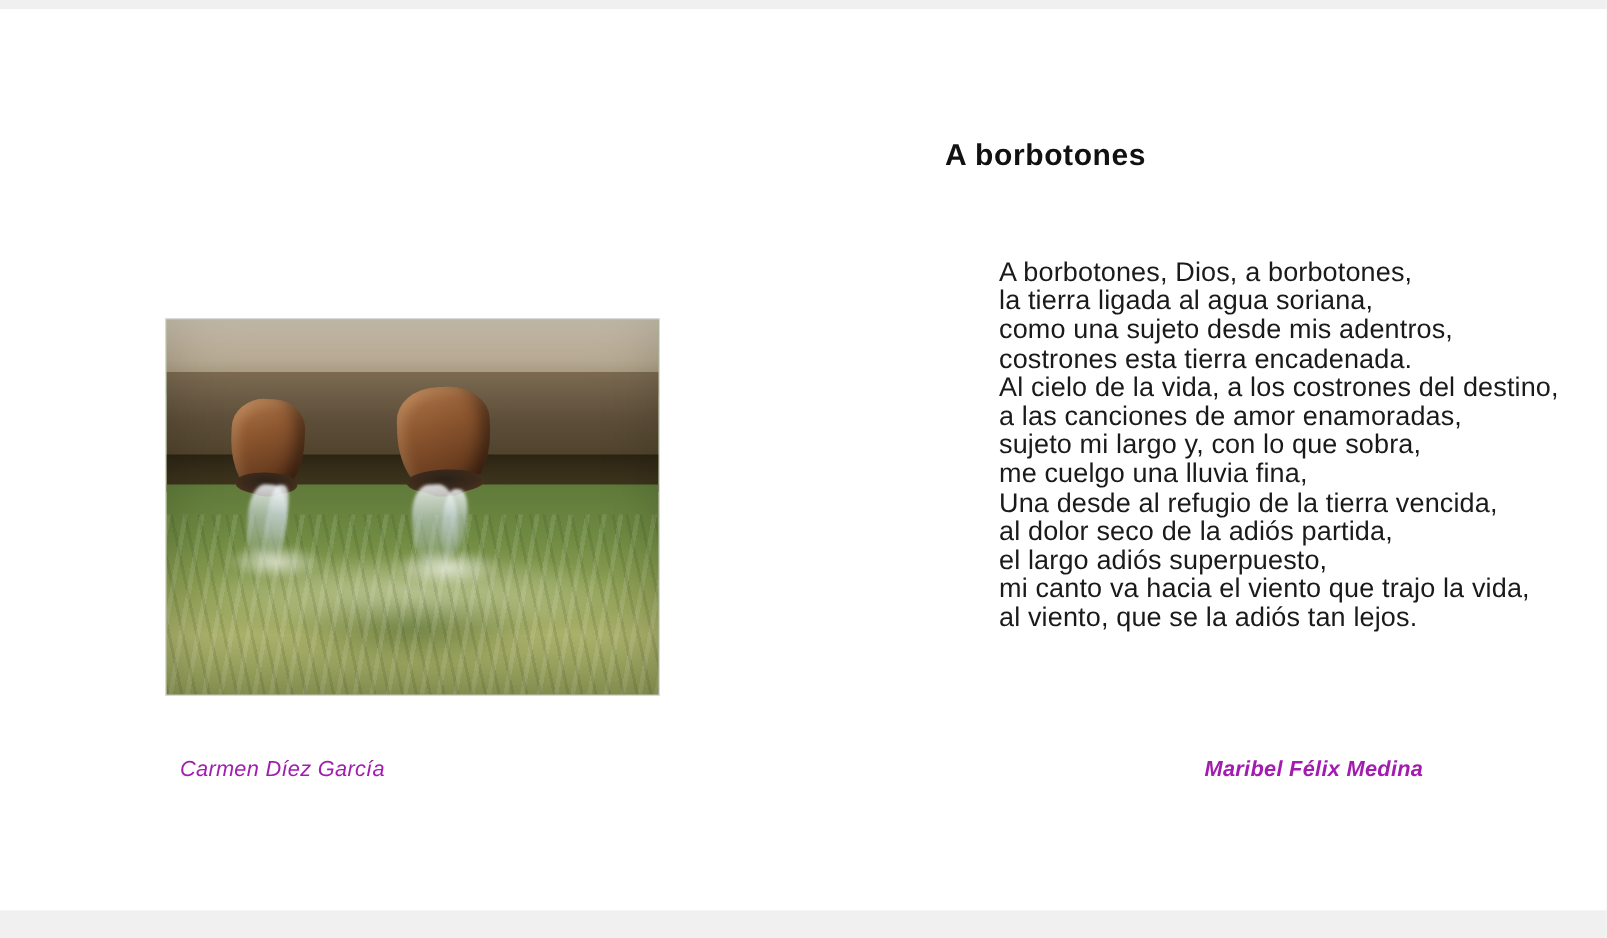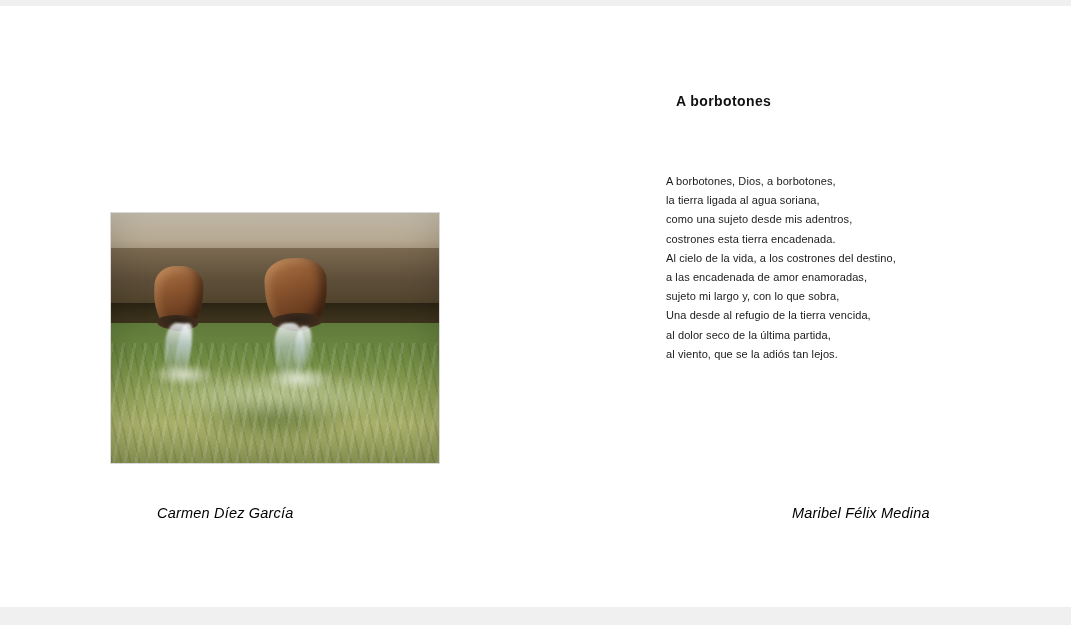--- a/index.html
+++ b/index.html
@@ -119,44 +119,43 @@
   .ph-vignette {
     position:absolute; left:0; top:0; width:100%; height:100%;
     box-shadow: inset 0 0 40px rgba(0,0,0,.18);
   }
 
   
   .caption {
     position: absolute;
     font-style: italic;
     font-size: 14.5px;
-    color: #000000;
+    color: #a21caf;
     letter-spacing: .2px;
     white-space: nowrap;
-    margin-left: 37px;
   }
   .caption-left  { left: 120px; top: 499px; }
-  .caption-right { left: 755px; top: 499px; }
+  .caption-right { left: 803px; top: 499px; font-weight: bold; }
 
   
   .poem-title {
     position: absolute;
-    left: 676px;
+    left: 630px;
     top: 87px;
-    font-size: 14px;
+    font-size: 20px;
     font-weight: bold;
     color: #111111;
     letter-spacing: .4px;
   }
   .poem-body {
     position: absolute;
     left: 666px;
     top: 166px;
     width: 330px;
-    font-size: 11px;
+    font-size: 18px;
     line-height: 19.2px;
     color: #1a1a1a;
     letter-spacing: .1px;
   }
   .poem-body div { white-space: nowrap; }
 </style>
 </head>
 <body>
 
 <div class="top-strip"></div>
@@ -195,24 +194,27 @@
   <div class="caption caption-left">Carmen Díez García</div>
 
   <div class="poem-title">A borbotones</div>
 
   <div class="poem-body">
     <div>A borbotones, Dios, a borbotones,</div>
     <div>la tierra ligada al agua soriana,</div>
     <div>como una sujeto desde mis adentros,</div>
     <div>costrones esta tierra encadenada.</div>
     <div>Al cielo de la vida, a los costrones del destino,</div>
-    <div>a las encadenada de amor enamoradas,</div>
+    <div>a las canciones de amor enamoradas,</div>
     <div>sujeto mi largo y, con lo que sobra,</div>
+    <div>me cuelgo una lluvia fina,</div>
     <div>Una desde al refugio de la tierra vencida,</div>
-    <div>al dolor seco de la última partida,</div>
+    <div>al dolor seco de la adiós partida,</div>
+    <div>el largo adiós superpuesto,</div>
+    <div>mi canto va hacia el viento que trajo la vida,</div>
     <div>al viento, que se la adiós tan lejos.</div>
   </div>
 
   <div class="caption caption-right">Maribel Félix Medina</div>
 
 </div>
 
 <div class="bottom-strip"></div>
 
 </body></html>

